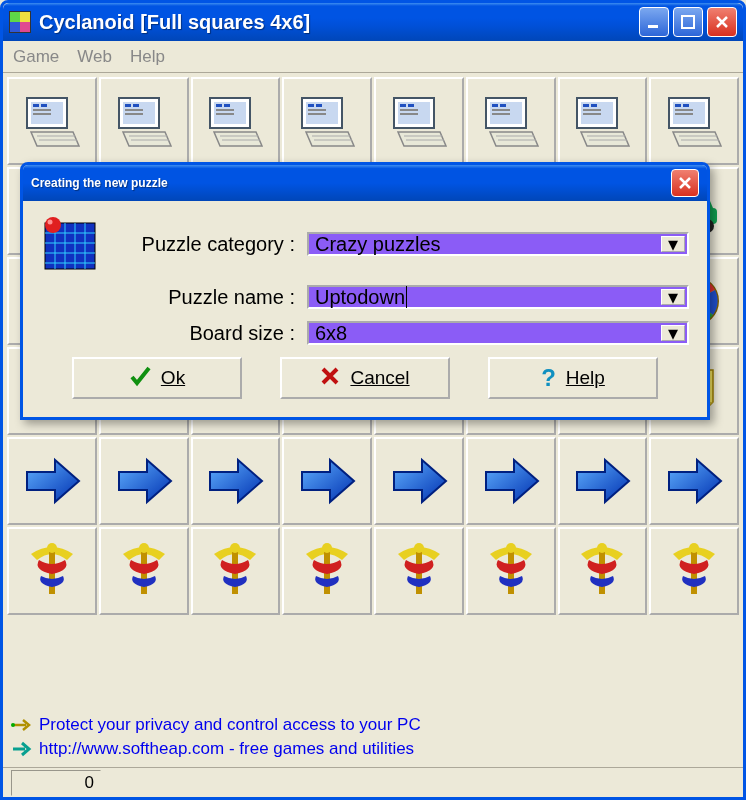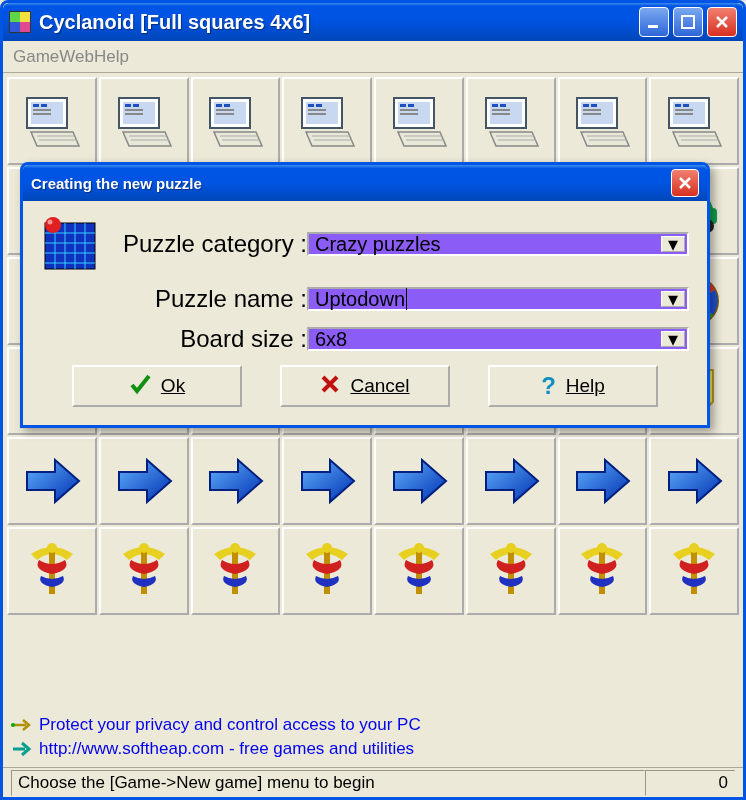--- a/index.html
+++ b/index.html
@@ -6,39 +6,39 @@
 body{font-family:Tahoma,Arial,sans-serif;font-size:13px;background:#ece9d8;width:746px;height:800px;overflow:hidden}
 .main-window{width:746px;height:800px;border:3px solid #0055e5;border-radius:8px 8px 0 0;display:flex;flex-direction:column;background:#ece9d8}
 .titlebar{height:38px;background:linear-gradient(to bottom,#3c8cf0 0%,#0054e3 8%,#0054e3 40%,#0050d8 60%,#0046b8 100%);display:flex;align-items:center;padding:0 6px;border-radius:6px 6px 0 0}
 .titlebar-icon{width:22px;height:22px;margin-right:8px;display:flex;flex-wrap:wrap;border:1px solid #333}
 .titlebar-icon span{width:50%;height:50%}
 .titlebar-text{color:#fff;font-weight:bold;font-size:20px;text-shadow:1px 1px 1px rgba(0,0,0,0.4);flex:1}
 .win-btns{display:flex;gap:4px}
 .win-btn{width:30px;height:30px;border-radius:4px;border:1px solid #fff;display:flex;align-items:center;justify-content:center;font-weight:bold;color:#fff;cursor:pointer}
 .win-min,.win-max{background:linear-gradient(to bottom,#7ba8f0,#2d66d8)}
 .win-close{background:linear-gradient(to bottom,#f08070,#d83020)}
-.menubar{height:32px;background:#ece9d8;display:flex;align-items:center;padding:0 10px;border-bottom:1px solid #aca899}
+.menubar{height:32px;background:#ece9d8;display:flex;align-items:center;padding:0 10px;gap:18px;border-bottom:1px solid #aca899}
 .menubar span{color:#888;font-size:17px;cursor:default}
 .game-grid{flex:1;padding:4px;display:grid;grid-template-columns:repeat(8,1fr);grid-auto-rows:88px;gap:2px;overflow:hidden;position:relative}
 .tile{background:#ece9d8;border:2px outset #fff;display:flex;align-items:center;justify-content:center}
 .sprite{width:62px;height:62px}
 .links{padding:4px 8px 6px;background:#ece9d8}
 .links .row{display:flex;align-items:center;gap:6px;padding:2px 0}
 .links a{color:#0000ee;font-size:17px;cursor:pointer}
 .statusbar{height:30px;border-top:1px solid #aca899;display:flex;align-items:center;padding:0 8px;font-size:17px}
 .status-left{flex:1;border:1px inset #ece9d8;padding:2px 6px}
 .status-right{width:90px;text-align:right;border:1px inset #ece9d8;padding:2px 6px}
 .dialog-backdrop{position:absolute;left:20px;top:162px;width:690px}
 .dialog{border:3px solid #0055e5;border-radius:8px 8px 0 0;background:#ece9d8;box-shadow:4px 4px 10px rgba(0,0,0,0.35)}
 .dlg-title{height:36px;background:linear-gradient(to bottom,#3c8cf0 0%,#0054e3 10%,#0054e3 50%,#0046b8 100%);display:flex;align-items:center;padding:0 8px;border-radius:5px 5px 0 0}
-.dlg-title-text{color:#fff;font-weight:bold;font-size:15px;text-shadow:1px 1px 1px rgba(0,0,0,0.4);flex:1}
+.dlg-title-text{color:#fff;font-weight:bold;font-size:12px;text-shadow:1px 1px 1px rgba(0,0,0,0.4);flex:1}
 .dlg-body{padding:14px 18px 18px}
 .dlg-row{display:flex;align-items:center;margin-bottom:12px}
 .dlg-icon{width:58px;height:58px;margin-right:8px}
-.dlg-label{width:230px;text-align:right;font-size:24px;color:#000;}
+.dlg-label{width:230px;text-align:right;font-size:20px;color:#000;padding-right:12px}
 .dlg-field{flex:1;display:flex}
 .combo{flex:1;height:24px;border:2px inset #fff;background:#8b5cf6;display:flex;align-items:center;padding:8px 6px;font-size:20px;position:relative}
 .combo .arrow{position:absolute;right:2px;top:2px;bottom:2px;width:24px;background:#ece9d8;border:1px outset #fff;display:flex;align-items:center;justify-content:center}
 .dlg-btns{display:flex;gap:38px;justify-content:center;margin-top:10px}
 .dlg-btn{width:170px;height:42px;background:#ece9d8;border:2px outset #fff;display:flex;align-items:center;justify-content:center;gap:10px;font-size:19px;cursor:pointer}
 .dlg-btn .u{text-decoration:underline}
 .ptr-icon{width:22px;height:16px}
 </style>
 </head>
 <body>
@@ -460,21 +460,20 @@
     </div>
     <div class="row">
       <span class="ptr-icon"><svg viewBox="0 0 22 16">
             <path d="M2 8h12M11 2l7 6-7 6" fill="none" stroke="#08a090" stroke-width="3"></path>
           </svg></span>
       <a>http://www.softheap.com - free games and utilities</a>
     </div>
   </div>
 
   <div class="statusbar">
-    <div class="status-left">Choose the [Game-&gt;New game] menu to begin</div>
     <div class="status-right">0</div>
   </div>
 </div>
 
 <div class="dialog-backdrop">
   <div class="dialog">
     <div class="dlg-title">
       <div class="dlg-title-text">Creating the new puzzle</div>
       <div class="win-btn win-close" style="width:28px;height:28px">
           <svg width="14" height="14">

